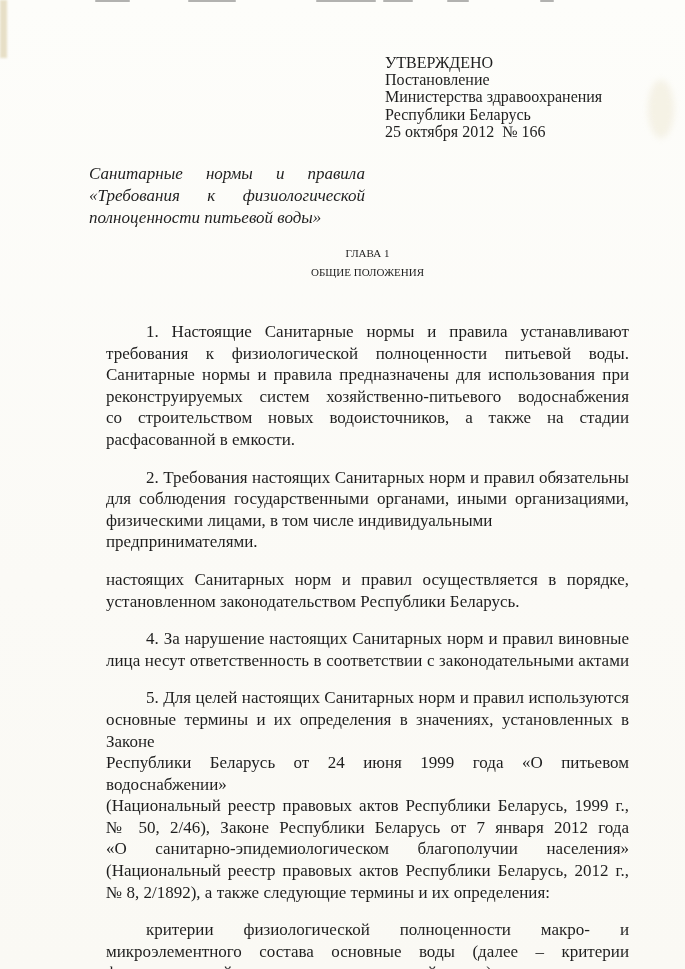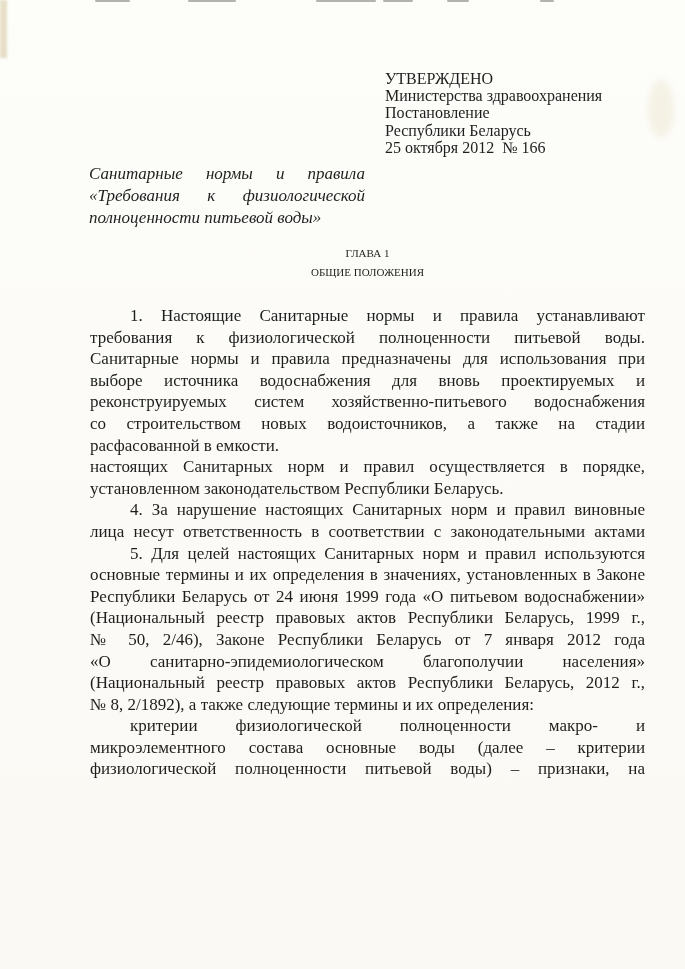--- a/index.html
+++ b/index.html
@@ -37,21 +37,21 @@
     left: 648px; top: 80px;
     width: 26px; height: 58px;
     background: rgba(228,216,180,0.28);
     border-radius: 50%;
     filter: blur(3px);
   }
 
   .approval-block {
     position: absolute;
     left: 385px;
-    top: 70px;
+    top: 54px;
     width: 270px;
     font-size: 16px;
     line-height: 17.2px;
   }
   .doc-title-block {
     position: absolute;
     left: 89px;
     top: 163px;
     width: 276px;
     font-size: 17px;
@@ -79,64 +79,68 @@
     text-align: left;
     white-space: normal;
   }
   .tline.fill {
     text-align: justify;
     text-align-last: justify;
   }
   .tline.indent {
     text-indent: 40px;
   }
-  .paragraph { margin: 0; }
+  .paragraph { margin: 16px; }
 </style>
 </head>
 <body>
 
 <div class="page">
 
   <div class="scan-mark" style="left:95px;width:35px;"></div>
   <div class="scan-mark" style="left:188px;width:48px;"></div>
   <div class="scan-mark" style="left:316px;width:60px;"></div>
   <div class="scan-mark" style="left:383px;width:30px;"></div>
   <div class="scan-mark" style="left:447px;width:22px;"></div>
   <div class="scan-mark" style="left:540px;width:14px;"></div>
   <div class="scan-smudge-left"></div>
   <div class="scan-smudge-right"></div>
 
   <div class="approval-block">
       <div class="tline">УТВЕРЖДЕНО</div>
+      <div class="tline">Постановление</div>
       <div class="tline">Министерства здравоохранения</div>
-      <div class="tline">Постановление</div>
       <div class="tline">Республики Беларусь</div>
       <div class="tline">25 октября 2012&nbsp; № 166</div>
     </div>
 
   <div class="doc-title-block">
       <div class="tline fill">Санитарные нормы и правила</div>
       <div class="tline fill">«Требования к физиологической</div>
       <div class="tline">полноценности питьевой воды»</div>
     </div>
 
   <div class="chapter-heading">
     <div>ГЛАВА 1</div>
     <div>ОБЩИЕ ПОЛОЖЕНИЯ</div>
   </div>
 
   <div class="body-text">
       <div class="paragraph">
         <div class="tline indent fill">1. Настоящие Санитарные нормы и правила устанавливают</div>
         <div class="tline fill">требования к физиологической полноценности питьевой воды.</div>
         <div class="tline fill">Санитарные нормы и правила предназначены для использования при</div>
-        <div class="tline fill">выборе источника водоснабжения для вновь проектируемых и</div>
         <div class="tline fill">реконструируемых систем хозяйственно-питьевого водоснабжения</div>
         <div class="tline fill">со строительством новых водоисточников, а также на стадии</div>
         <div class="tline">расфасованной в емкости.</div>
+      </div>
+      <div class="paragraph">
+        <div class="tline indent fill">2. Требования настоящих Санитарных норм и правил обязательны</div>
+        <div class="tline fill">для соблюдения государственными органами, иными организациями,</div>
+        <div class="tline">физическими лицами, в том числе индивидуальными предпринимателями.</div>
       </div>
       <div class="paragraph">
         <div class="tline fill">настоящих Санитарных норм и правил осуществляется в порядке,</div>
         <div class="tline">установленном законодательством Республики Беларусь.</div>
       </div>
       <div class="paragraph">
         <div class="tline indent fill">4. За нарушение настоящих Санитарных норм и правил виновные</div>
         <div class="tline fill">лица несут ответственность в соответствии с законодательными актами</div>
       </div>
       <div class="paragraph">

